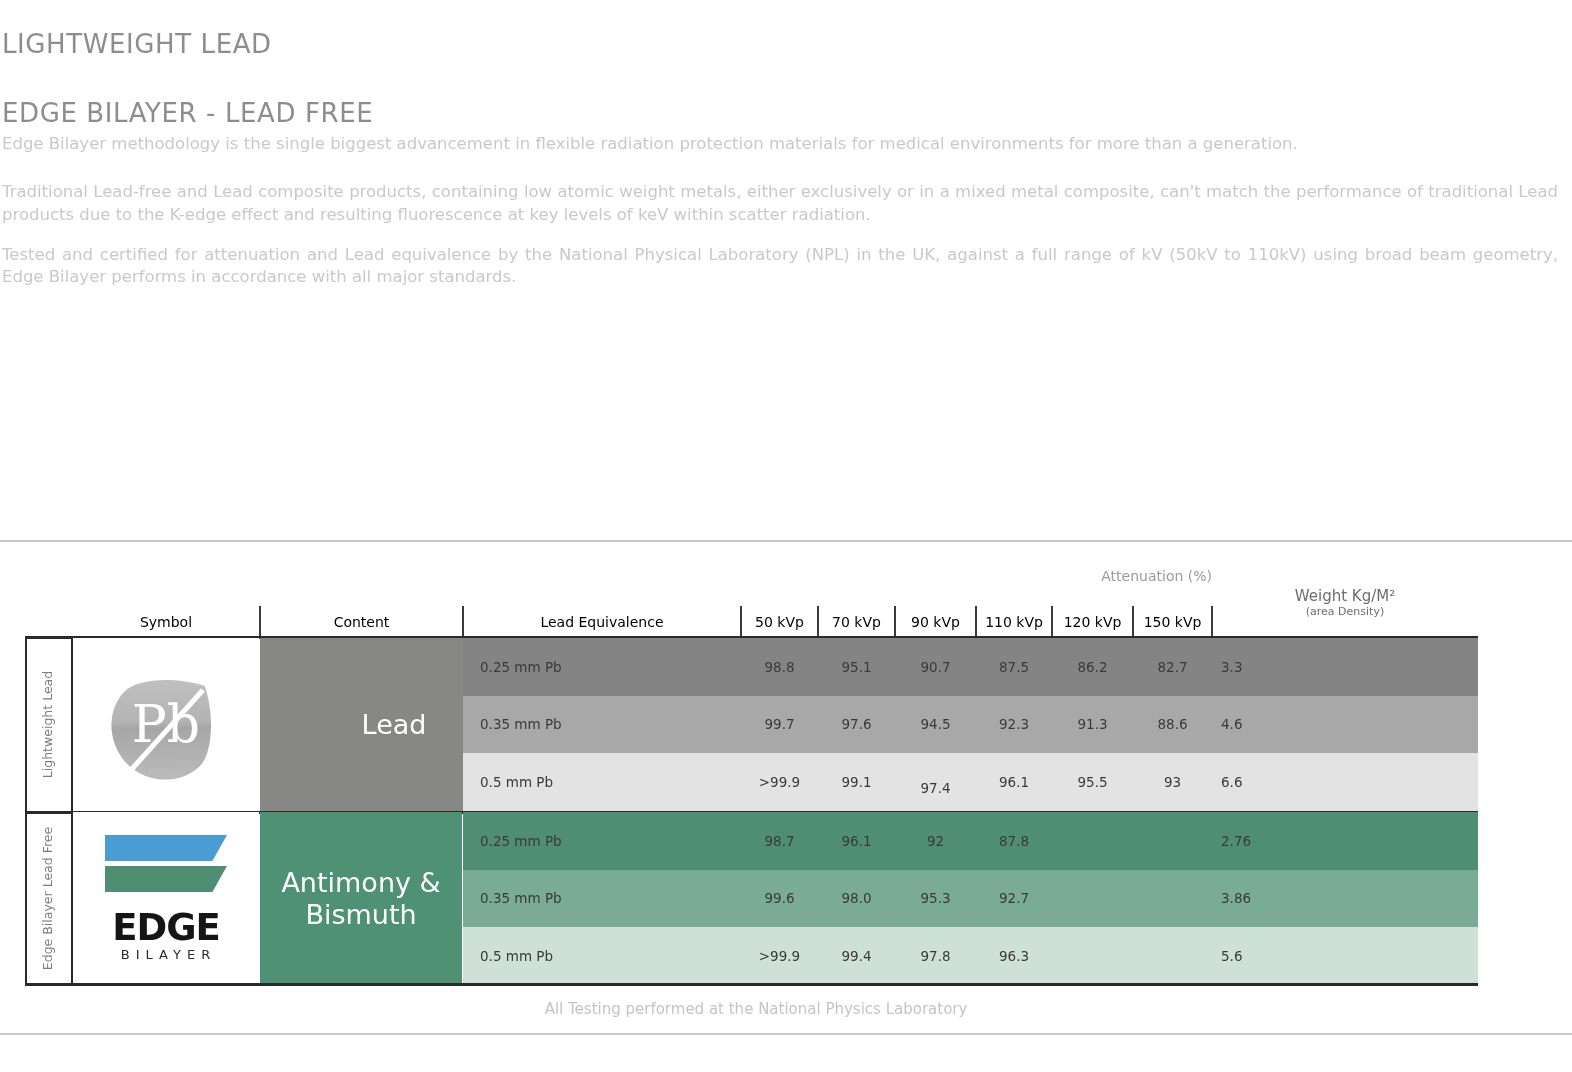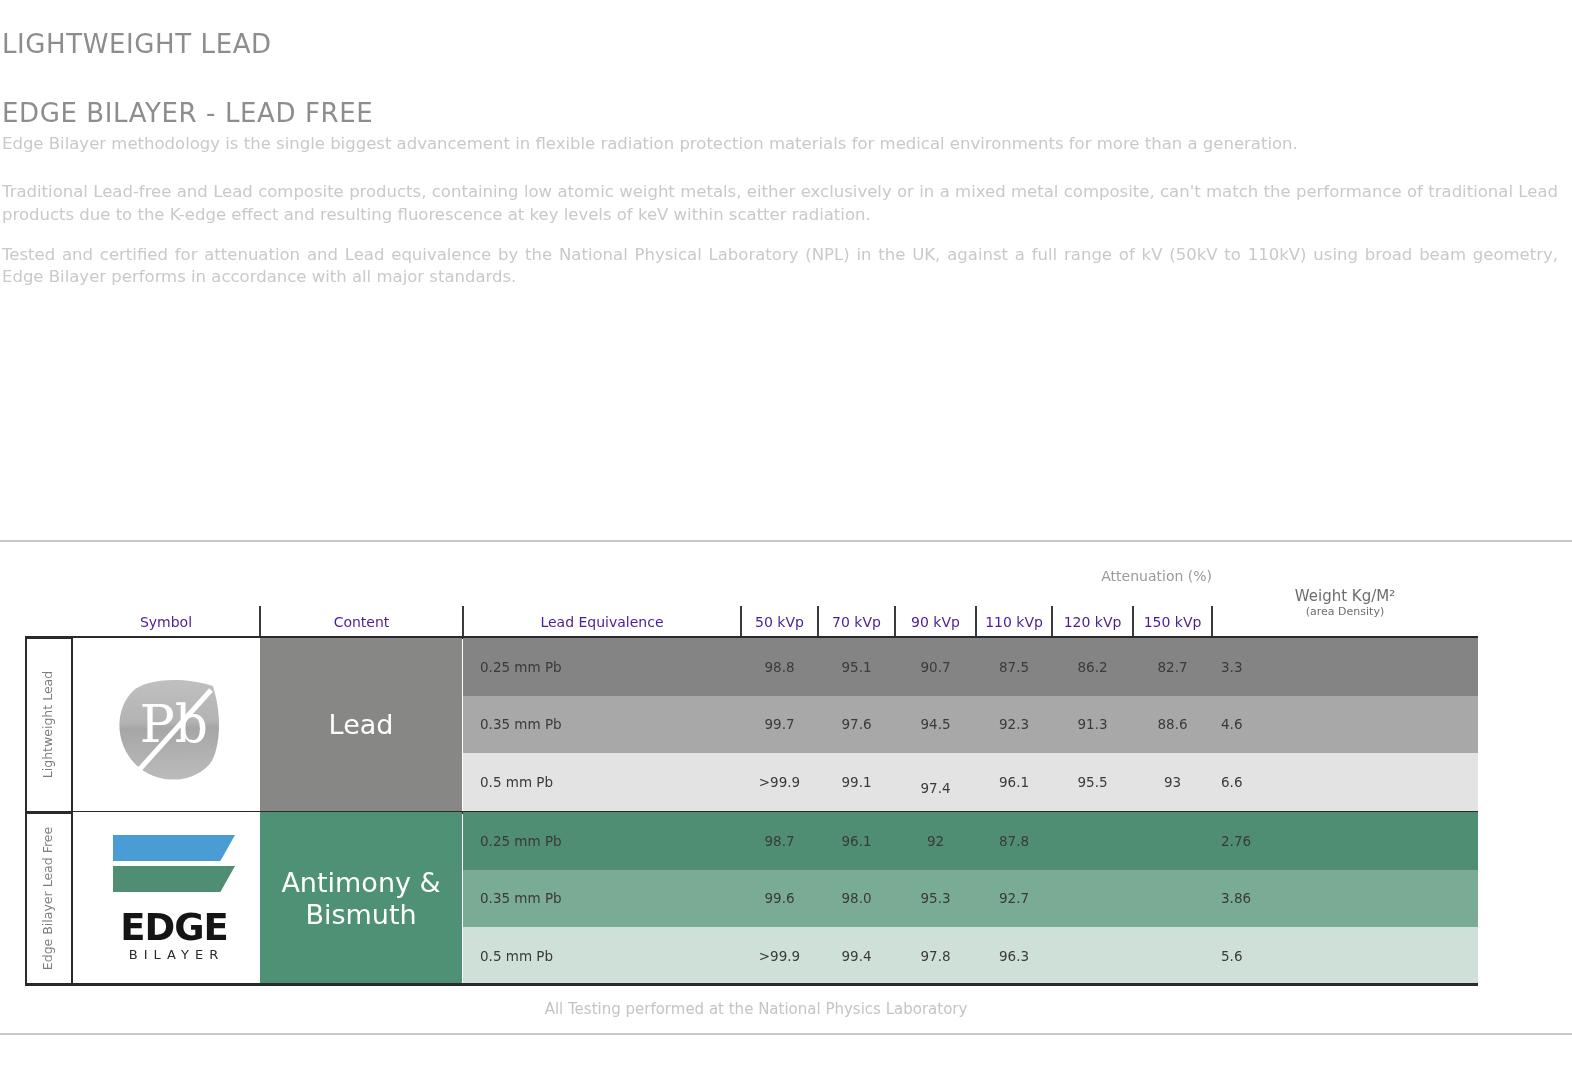--- a/index.html
+++ b/index.html
@@ -53,21 +53,21 @@
     font-family:"DejaVu Sans", sans-serif;
   }
   .weight-title .wl1{font-size:15px;display:block;line-height:1.15;}
   .weight-title .wl2{font-size:11px;display:block;line-height:1.2;}
 
   
   .hdr{position:absolute;left:0;top:46px;width:1572px;height:32px;}
   .hdr .cell{
     position:absolute;top:0;height:32px;
     display:flex;align-items:center;justify-content:center;
-    font-size:14px;color:#4c1d95;
+    font-size:14px;color:#000000;
   }
   .vline{position:absolute;top:46px;width:2px;height:32px;background:#3a3a3a;}
 
   
   .hdr-rule{position:absolute;left:25px;top:76px;width:1453px;height:3px;background:#2a2a2a;}
 
   
   .tbody{position:absolute;left:0;top:78px;width:1572px;height:350px;}
 
   .outer-left{position:absolute;left:25px;top:0px;width:2px;height:347px;background:#2a2a2a;}
@@ -78,21 +78,21 @@
   .rotlabel{
     position:absolute;left:25px;width:46px;height:173px;
     display:flex;align-items:center;justify-content:center;
   }
   .rotlabel span{
     transform:rotate(-90deg);white-space:nowrap;
     font-size:12.5px;color:#7d7d7d;
   }
 
   .symcell{position:absolute;left:73px;width:186px;height:173px;background:#fff;
-           display:flex;align-items:center;justify-content:center;padding-left:8px;}
+           display:flex;align-items:center;justify-content:center;}
 
   .contentcell{
     position:absolute;left:260px;width:202px;height:173px;
     display:flex;align-items:center;justify-content:center;
     color:#ffffff;font-size:27px;font-weight:400;text-align:center;line-height:1.15;
   }
 
   
   .datarow{position:absolute;left:463px;width:1015px;height:57.6px;}
   .datarow .c{
@@ -206,21 +206,21 @@
                 <stop offset="100%" stop-color="#c4c4c4"></stop>
               </linearGradient>
             </defs>
             <path d="M59 4 C90 20 112 48 112 64 C112 92 86 114 59 114 C32 114 6 92 6 64 C6 48 28 20 59 4 Z" transform="rotate(45 59 59)" fill="url(#lfg)"></path>
             <path d="M96 24 L24 104" stroke="#ffffff" stroke-width="5" fill="none"></path>
             <text x="59" y="76" text-anchor="middle" font-family="'DejaVu Serif', serif" font-size="52" fill="#ffffff">Pb</text>
           </svg>
         </div>
       </div>
 
-      <div class="contentcell" style="top:0px;background:#878786;">Lead</div>
+      <div class="contentcell" style="top:0px;background:#878786;padding-left:33px;">Lead</div>
 
       <div class="datarow" style="top:0px;background:#848484;">
         <div class="c lead-eq" style="left:0px;width:277px;">0.25 mm Pb</div>
         <div class="c num" style="left:279px;width:75px;">98.8</div>
         <div class="c num" style="left:356px;width:75px;">95.1</div>
         <div class="c num" style="left:433px;width:79px;">90.7</div>
         <div class="c num" style="left:514px;width:74px;">87.5</div>
         <div class="c num" style="left:590px;width:79px;">86.2</div>
         <div class="c num" style="left:671px;width:77px;">82.7</div>
         <div class="c wt" style="left:750px;width:265px;">3.3</div>

